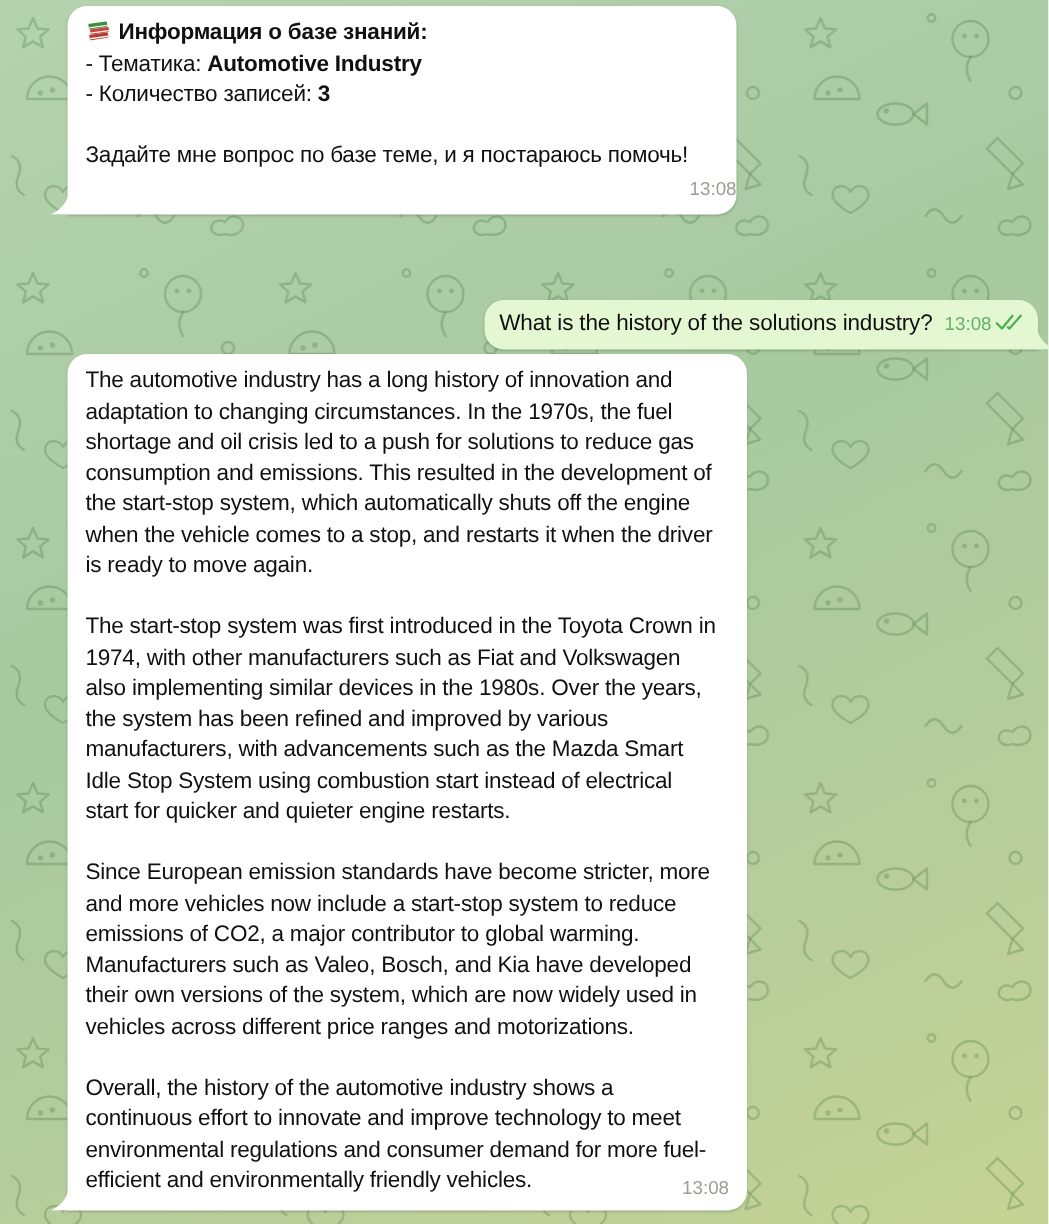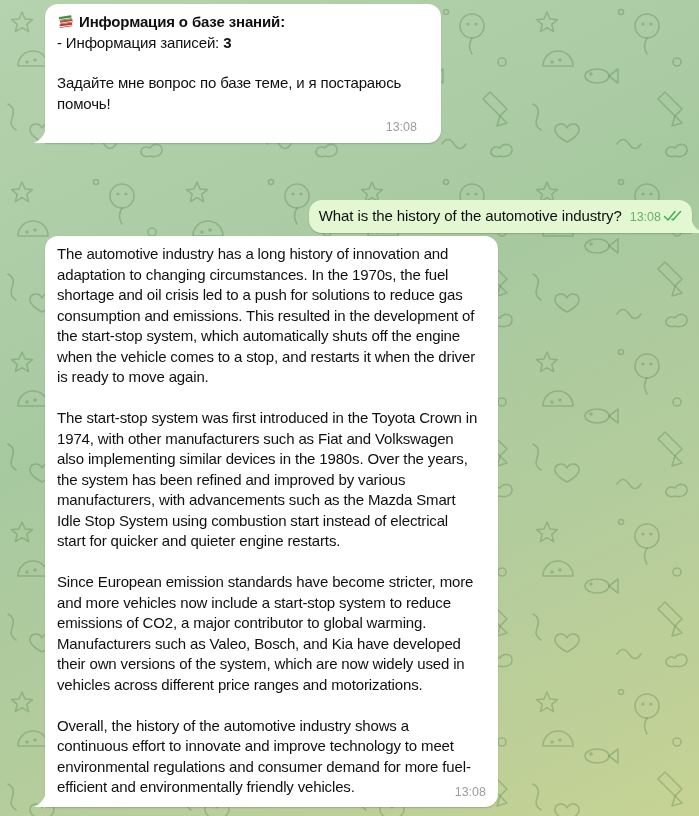--- a/index.html
+++ b/index.html
@@ -12,21 +12,21 @@
   .msg { position:absolute; background:#ffffff; border-radius:13px;
          box-shadow:0 1px 1.5px rgba(62,84,56,.28);
          color:#101010; font-size:15px; line-height:20.5px; letter-spacing:-0.15px; }
   .msg.in  { border-bottom-left-radius:0; }
   .msg.out { background:#e4f7d3; border-bottom-right-radius:0; }
 
   .tail { position:absolute; bottom:0; }
   .tail-in  { left:-11px; }
   .tail-out { right:-11px; }
 
-  .msg-kb { left:45px; top:4px; width:396px; padding:8px 24px 6px 12px; }
+  .msg-kb { left:45px; top:4px; width:446px; padding:8px 0 6px 12px; }
   .msg-kb .line { min-height:20.5px; }
   .gap { margin-top:20px; }
   b { font-weight:bold; }
   .pl { white-space:pre-line; }
 
   .emoji { display:inline-block; vertical-align:-3px; margin-right:5px; }
 
   .time { font-size:12.5px; letter-spacing:0; color:#9a9f98; line-height:15px; }
   .time-row { text-align:right; margin-top:2px; }
 
@@ -79,30 +79,31 @@
     <div class="line"><svg class="emoji" width="17" height="16" viewBox="0 0 17 16">
           <g transform="rotate(-8 8 8)">
             <rect x="2.2" y="9.5" width="12.5" height="3.6" rx="0.7" fill="#b03a34"></rect>
             <rect x="2.2" y="11.6" width="12.5" height="1" fill="#f4efe6"></rect>
             <rect x="3.2" y="5.9" width="12.5" height="3.6" rx="0.7" fill="#c8473c"></rect>
             <rect x="3.2" y="8" width="12.5" height="0.9" fill="#f4efe6"></rect>
             <rect x="2.6" y="2.2" width="12.5" height="3.7" rx="0.7" fill="#3e8e45"></rect>
             <rect x="2.6" y="4.4" width="12.5" height="0.9" fill="#eef4e6"></rect>
           </g>
         </svg><b>Информация о базе знаний:</b></div>
-    <div class="line"><span class="pl">- Информация записей: </span><b>3</b></div>
+    <div class="line"><span class="pl">- Тематика: </span><b>Automotive Industry</b></div>
+    <div class="line"><span class="pl">- Количество записей: </span><b>3</b></div>
     <div class="line gap"><span class="pl">Задайте мне вопрос по базе теме, и я постараюсь помочь!</span></div>
     <div class="time-row"><span class="time">13:08</span></div>
   </div>
 
   <div class="msg out msg-q">
     <svg class="tail tail-out" width="12" height="18" viewBox="0 0 12 18">
         <path d="M0 0 C0 8 4 14 12 18 L0 18 Z" fill="#e4f7d3"></path>
       </svg>
-    <span class="q-text">What is the history of the automotive industry?</span><span class="time out-time">13:08</span><svg class="checks" width="19" height="12" viewBox="0 0 19 12">
+    <span class="q-text">What is the history of the solutions industry?</span><span class="time out-time">13:08</span><svg class="checks" width="19" height="12" viewBox="0 0 19 12">
         <g fill="none" stroke="#47b04b" stroke-width="1.5" stroke-linecap="round" stroke-linejoin="round">
           <path d="M1.5 6.5 L5 10 L12 1.5"></path>
           <path d="M9 9.2 L10 10 L17.5 1.5"></path>
         </g>
       </svg>
   </div>
 
   <div class="msg in msg-answer">
     <svg class="tail tail-in" width="12" height="18" viewBox="0 0 12 18">
         <path d="M12 0 C12 8 8 14 0 18 L12 18 Z" fill="#ffffff"></path>

